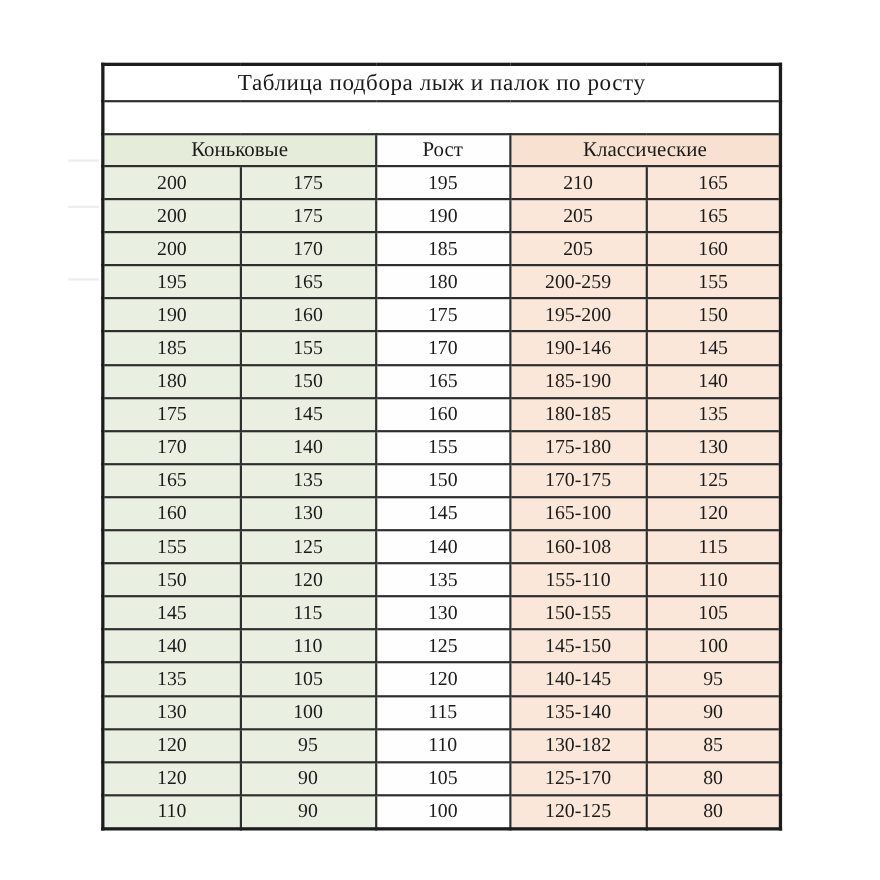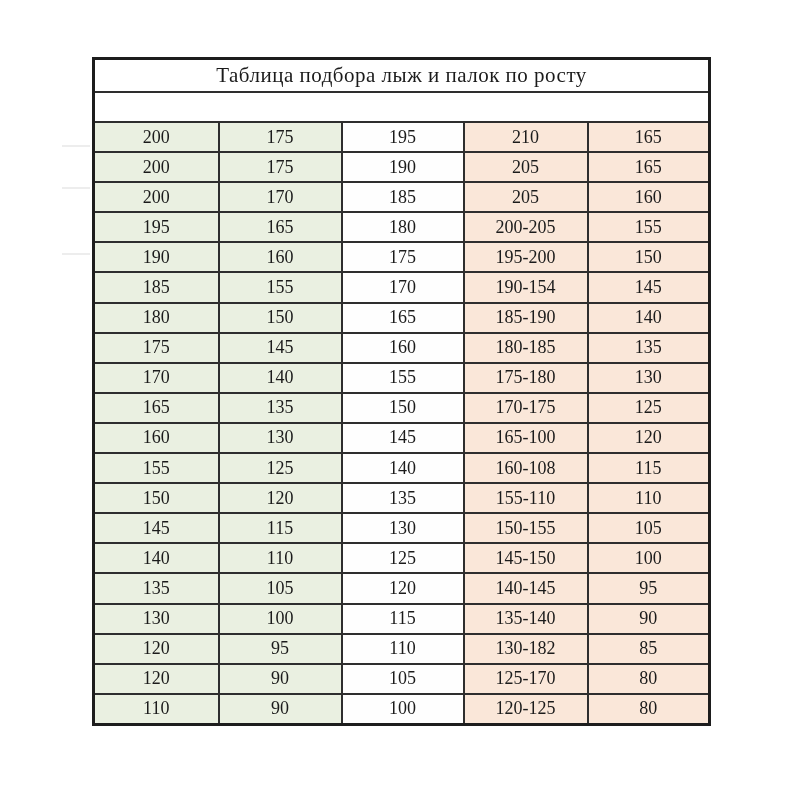--- a/index.html
+++ b/index.html
@@ -74,20 +74,25 @@
         <col style="width:124px">
         <col style="width:122px">
     </colgroup>
     <thead>
       <tr class="title-row">
         <th colspan="5">Таблица подбора лыж и палок по росту</th>
       </tr>
       <tr class="blank-row">
         <th colspan="5"></th>
       </tr>
+      <tr class="group-row">
+        <th colspan="2" class="g-skate">Коньковые</th>
+        <th class="g-height">Рост</th>
+        <th colspan="2" class="g-classic">Классические</th>
+      </tr>
     </thead>
     <tbody>
         <tr>
           <td class="c0">200</td>
           <td class="c1">175</td>
           <td class="c2">195</td>
           <td class="c3">210</td>
           <td class="c4">165</td>
         </tr>
         <tr>
@@ -101,35 +106,35 @@
           <td class="c0">200</td>
           <td class="c1">170</td>
           <td class="c2">185</td>
           <td class="c3">205</td>
           <td class="c4">160</td>
         </tr>
         <tr>
           <td class="c0">195</td>
           <td class="c1">165</td>
           <td class="c2">180</td>
-          <td class="c3">200-205</td>
+          <td class="c3">200-259</td>
           <td class="c4">155</td>
         </tr>
         <tr>
           <td class="c0">190</td>
           <td class="c1">160</td>
           <td class="c2">175</td>
           <td class="c3">195-200</td>
           <td class="c4">150</td>
         </tr>
         <tr>
           <td class="c0">185</td>
           <td class="c1">155</td>
           <td class="c2">170</td>
-          <td class="c3">190-154</td>
+          <td class="c3">190-146</td>
           <td class="c4">145</td>
         </tr>
         <tr>
           <td class="c0">180</td>
           <td class="c1">150</td>
           <td class="c2">165</td>
           <td class="c3">185-190</td>
           <td class="c4">140</td>
         </tr>
         <tr>

